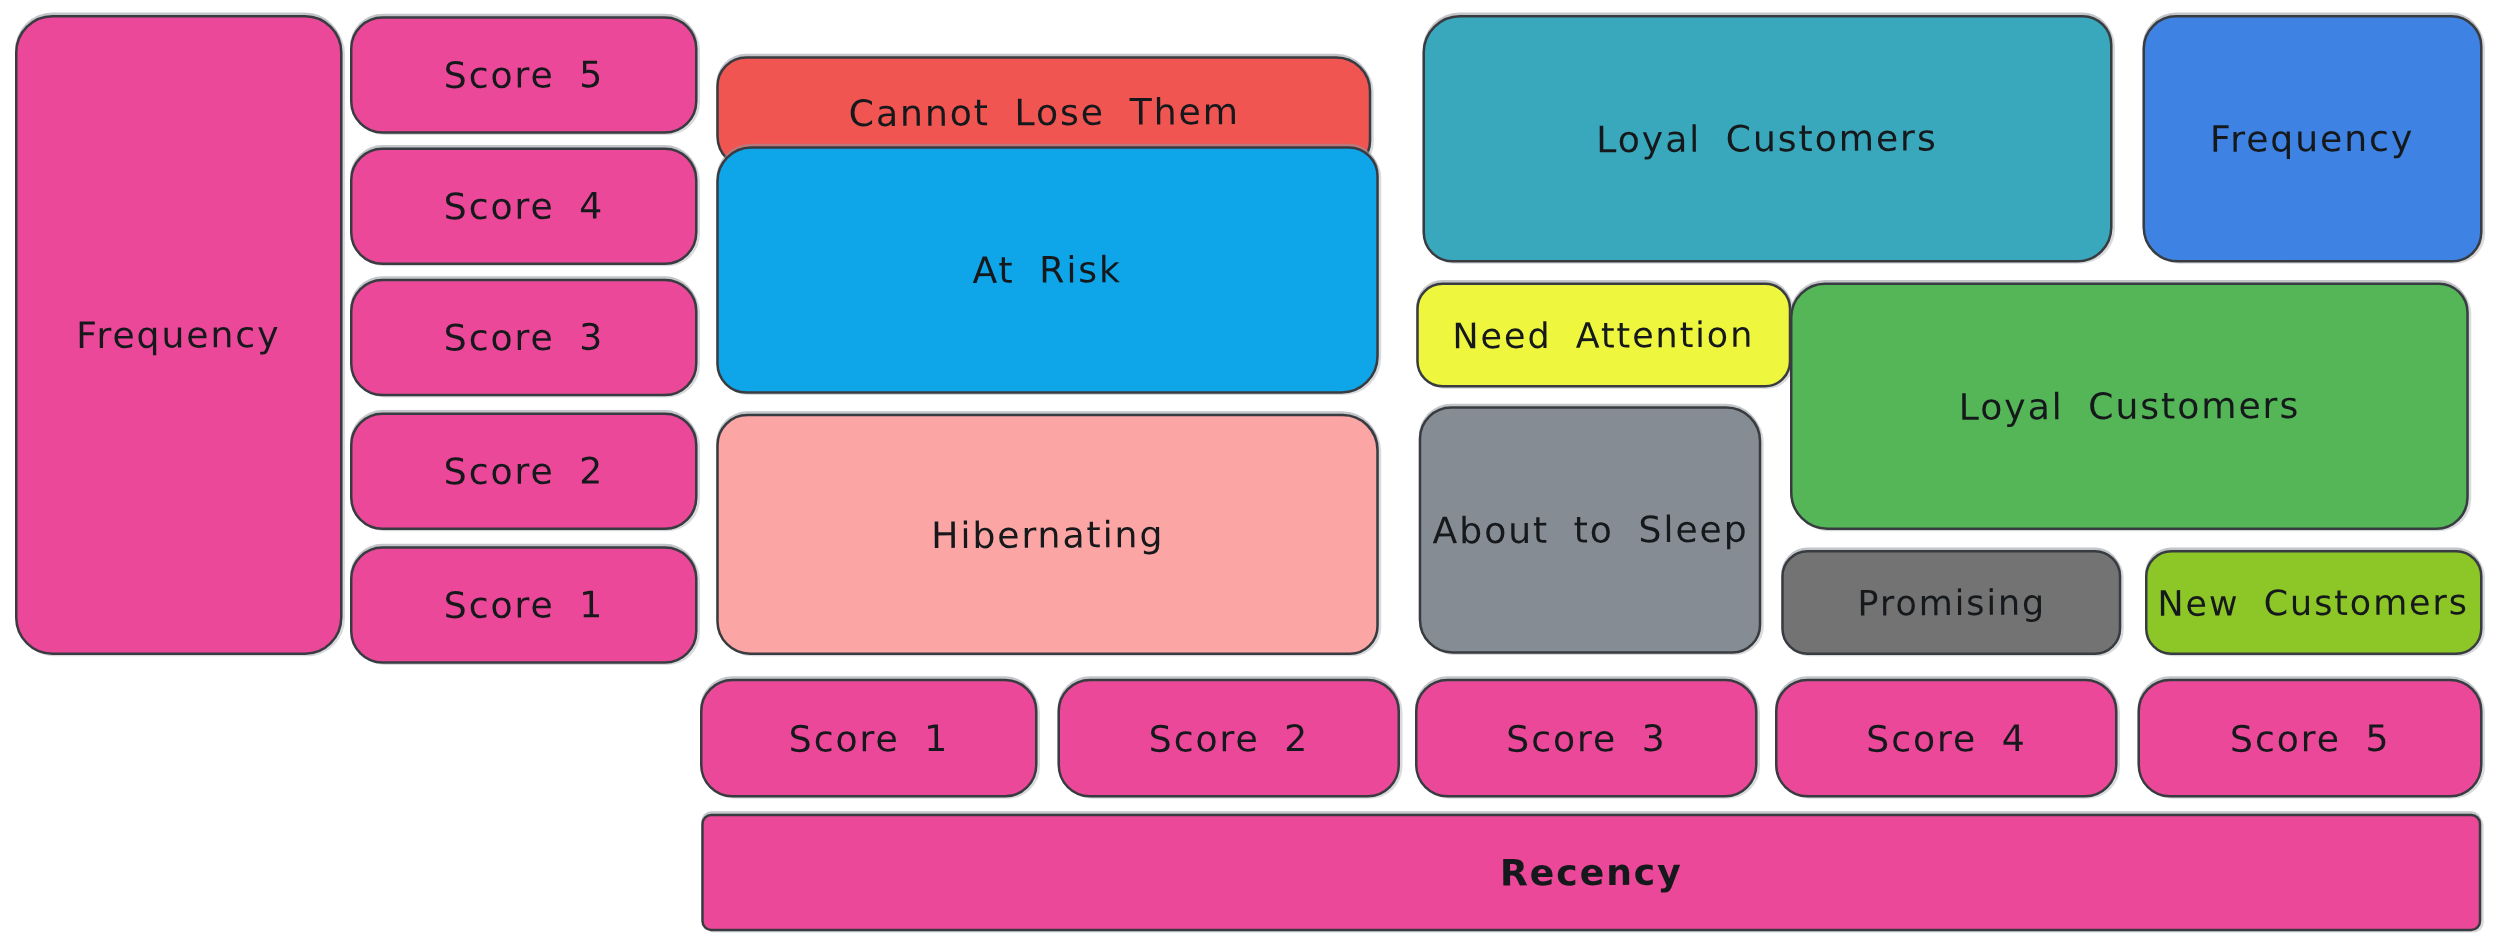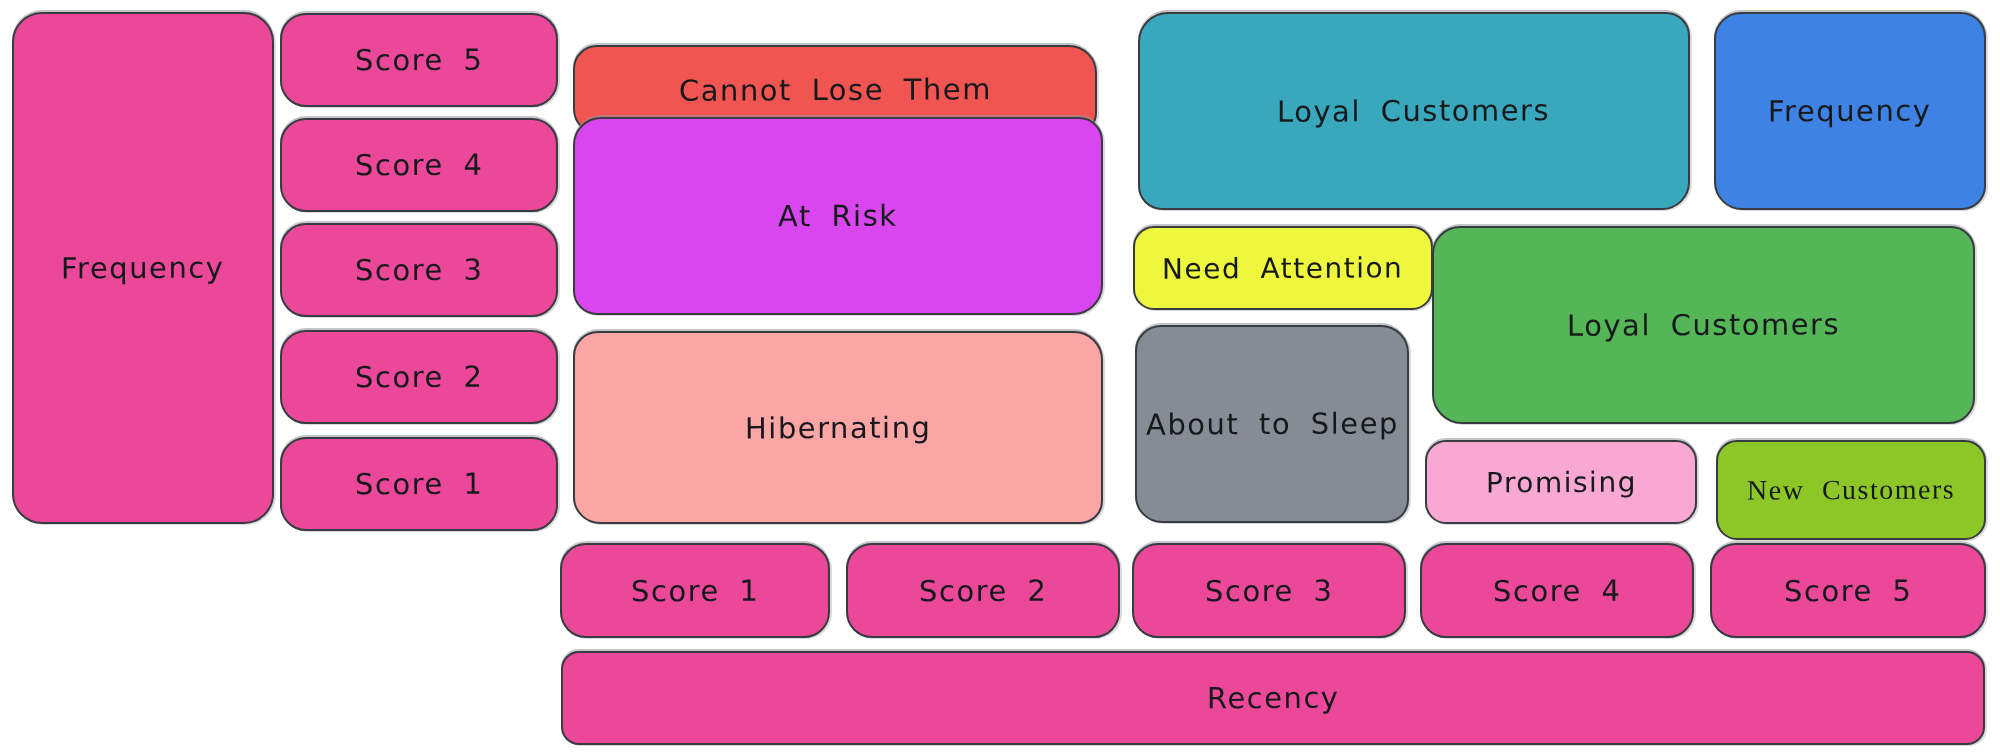--- a/index.html
+++ b/index.html
@@ -49,29 +49,29 @@
   
   .seg-cannot    { left: 573px;  top: 14px;  width: 524px; height: 90px;  border-radius: 24px 28px 22px 26px; margin-top: 31px; }
   .seg-atrisk    { left: 573px;  top: 117px; width: 530px; height: 198px; border-radius: 28px 24px 30px 24px; }
   .seg-hibernate { left: 573px;  top: 331px; width: 530px; height: 193px; border-radius: 25px 29px 23px 27px; }
   .seg-loyal-t   { left: 1138px; top: 12px;  width: 552px; height: 198px; border-radius: 30px 24px 28px 24px; }
   .seg-champ     { left: 1714px; top: 12px;  width: 272px; height: 198px; border-radius: 27px 25px 24px 28px; }
   .seg-needatt   { left: 1133px; top: 226px; width: 300px; height: 84px; }
   .seg-sleep     { left: 1135px; top: 325px; width: 274px; height: 198px; border-radius: 26px 28px 23px 27px; }
   .seg-loyal-g   { left: 1432px; top: 226px; width: 543px; height: 198px; border-radius: 28px 24px 26px 30px; }
   .seg-promising { left: 1425px; top: 440px; width: 272px; height: 84px; }
-  .seg-newcust   { left: 1716px; top: 440px; width: 270px; height: 100px; font-family: Liberation Serif, serif; }
+  .seg-newcust   { left: 1716px; top: 440px; width: 270px; height: 84px; }
 
   
   .rs1   { left: 560px;  top: 543px; width: 270px; height: 95px; }
   .rs2   { left: 846px;  top: 543px; width: 274px; height: 95px; }
   .rs3   { left: 1132px; top: 543px; width: 274px; height: 95px; }
   .rs4   { left: 1420px; top: 543px; width: 274px; height: 95px; }
   .rs5   { left: 1710px; top: 543px; width: 276px; height: 95px; }
-  .rec   { left: 561px;  top: 651px; width: 1424px; height: 94px; border-radius: 18px; }
+  .rec   { left: 561px;  top: 651px; width: 1424px; height: 94px; border-radius: 8px; font-weight: bold; }
 </style>
 </head>
 <body>
 
 <div class="canvas">
 
   <div class="box freq">
     <span>Frequency</span>
   </div>
   <div class="box fs5">
@@ -86,42 +86,42 @@
   <div class="box fs2">
     <span>Score 2</span>
   </div>
   <div class="box fs1">
     <span>Score 1</span>
   </div>
 
   <div class="box seg-cannot" style="background: rgb(240, 85, 82);">
     <span>Cannot Lose Them</span>
   </div>
-  <div class="box seg-atrisk" style="background: #d946ef;">
+  <div class="box seg-atrisk" style="background: #0ea5e9;">
     <span>At Risk</span>
   </div>
   <div class="box seg-hibernate" style="background: #fca5a5;">
     <span>Hibernating</span>
   </div>
   <div class="box seg-loyal-t" style="background: rgb(58, 168, 188);">
     <span>Loyal Customers</span>
   </div>
   <div class="box seg-champ" style="background: rgb(62, 130, 227);">
     <span>Frequency</span>
   </div>
   <div class="box seg-needatt small" style="background: rgb(238, 247, 62);">
     <span>Need Attention</span>
   </div>
   <div class="box seg-sleep" style="background: rgb(134, 140, 148); justify-content: center;">
     <span>About to Sleep</span>
   </div>
   <div class="box seg-loyal-g" style="background: rgb(84, 182, 86);">
     <span>Loyal Customers</span>
   </div>
-  <div class="box seg-promising small" style="background: #f9a8d4;">
+  <div class="box seg-promising small" style="background: #737373;">
     <span>Promising</span>
   </div>
   <div class="box seg-newcust small" style="background: rgb(140, 199, 39);">
     <span>New Customers</span>
   </div>
 
   <div class="box rs1">
     <span>Score 1</span>
   </div>
   <div class="box rs2">

